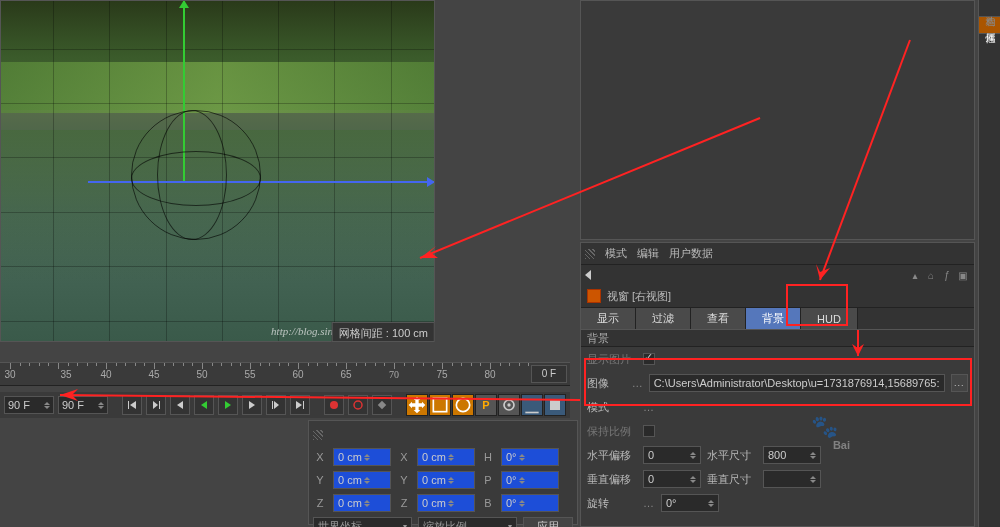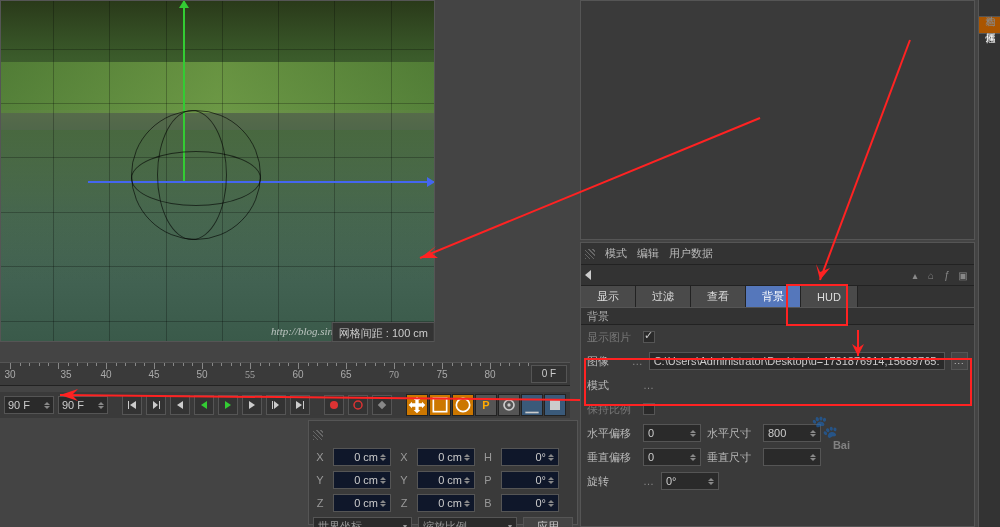--- a/index.html
+++ b/index.html
@@ -41,21 +41,21 @@
 .tool-btn { width:22px; height:22px; border:1px solid #222; display:flex; align-items:center; justify-content:center; cursor:pointer; }
 .tool-orange { background:#cc7700; }
 .tool-gray { background:#555; }
 .tool-blue { background:#3a5a7a; }
 
 #coord-panel { position:absolute; left:308px; top:420px; width:270px; height:105px; background:#3a3a3a; border:1px solid #555; padding:4px; }
 .coord-header { height:20px; display:flex; align-items:center; color:#888; }
 .coord-header .grip { width:10px; height:10px; background:repeating-linear-gradient(45deg,#666,#666 1px,transparent 1px,transparent 3px); margin-right:6px; }
 .coord-row { display:flex; align-items:center; gap:6px; height:22px; margin-top:1px; }
 .coord-label { width:14px; color:#999; text-align:center; }
-.coord-input { width:58px; height:18px; background:#0f172a; border:1px solid #555; color:#ccc; padding:0 4px; display:flex; align-items:center; justify-content:flex-end; font-size:10px; }
+.coord-input { width:58px; height:18px; background:#1d4ed8; border:1px solid #555; color:#ccc; padding:0 4px; display:flex; align-items:center; justify-content:flex-start; font-size:10px; }
 .coord-select { height:18px; background:#2a2a2a; border:1px solid #555; color:#999; padding:0 4px; display:flex; align-items:center; font-size:10px; flex:1; }
 .coord-select:after { content:'▾'; margin-left:auto; font-size:8px; }
 .coord-apply { width:50px; height:18px; background:#444; border:1px solid #555; color:#ccc; text-align:center; line-height:16px; font-size:11px; cursor:pointer; }
 
 #obj-panel { position:absolute; left:580px; top:0; width:395px; height:240px; background:#3a3a3a; border:1px solid #555; }
 
 #attr-panel { position:absolute; left:580px; top:242px; width:395px; bottom:0; background:#3a3a3a; border:1px solid #555; }
 .attr-menubar { height:22px; background:#333; display:flex; align-items:center; padding:0 4px; gap:10px; border-bottom:1px solid #222; }
 .attr-menubar .grip { width:10px; height:10px; background:repeating-linear-gradient(45deg,#666,#666 1px,transparent 1px,transparent 3px); }
 .menu-item { color:#bbb; cursor:pointer; }
@@ -157,21 +157,21 @@
     <div class="tick" style="left: 173.2px; height: 3px;"></div>
     <div class="tick" style="left: 182.8px; height: 3px;"></div>
     <div class="tick" style="left: 192.4px; height: 3px;"></div>
     <div class="tick" style="left: 202px;"></div>
     <div class="tick-label" style="left: 202px;">50</div>
     <div class="tick" style="left: 211.6px; height: 3px;"></div>
     <div class="tick" style="left: 221.2px; height: 3px;"></div>
     <div class="tick" style="left: 230.8px; height: 3px;"></div>
     <div class="tick" style="left: 240.4px; height: 3px;"></div>
     <div class="tick" style="left: 250px;"></div>
-    <div class="tick-label" style="left: 250px; font-family: Liberation Serif, serif;">55</div>
+    <div class="tick-label" style="left: 250px;">55</div>
     <div class="tick" style="left: 259.6px; height: 3px;"></div>
     <div class="tick" style="left: 269.2px; height: 3px;"></div>
     <div class="tick" style="left: 278.8px; height: 3px;"></div>
     <div class="tick" style="left: 288.4px; height: 3px;"></div>
     <div class="tick" style="left: 298px;"></div>
     <div class="tick-label" style="left: 298px;">60</div>
     <div class="tick" style="left: 307.6px; height: 3px;"></div>
     <div class="tick" style="left: 317.2px; height: 3px;"></div>
     <div class="tick" style="left: 326.8px; height: 3px;"></div>
     <div class="tick" style="left: 336.4px; height: 3px;"></div>
@@ -413,20 +413,24 @@
     <span class="menu-item">编辑</span>
     <span class="menu-item">用户数据</span>
   </div>
   <div class="attr-tools">
     <div class="tri-left"></div>
     <span>▴</span>
     <span>⌂</span>
     <span>ƒ</span>
     <span>▣</span>
   </div>
+  <div class="obj-label">
+    <div class="obj-icon"></div>
+    <span>视窗 [右视图]</span>
+  </div>
   <div class="tabs-row">
     <div class="tab">显示</div>
     <div class="tab">过滤</div>
     <div class="tab">查看</div>
     <div class="tab active">背景</div>
     <div class="tab">HUD</div>
   </div>
   <div class="group-header">背景</div>
 
   <div class="prop-row">

